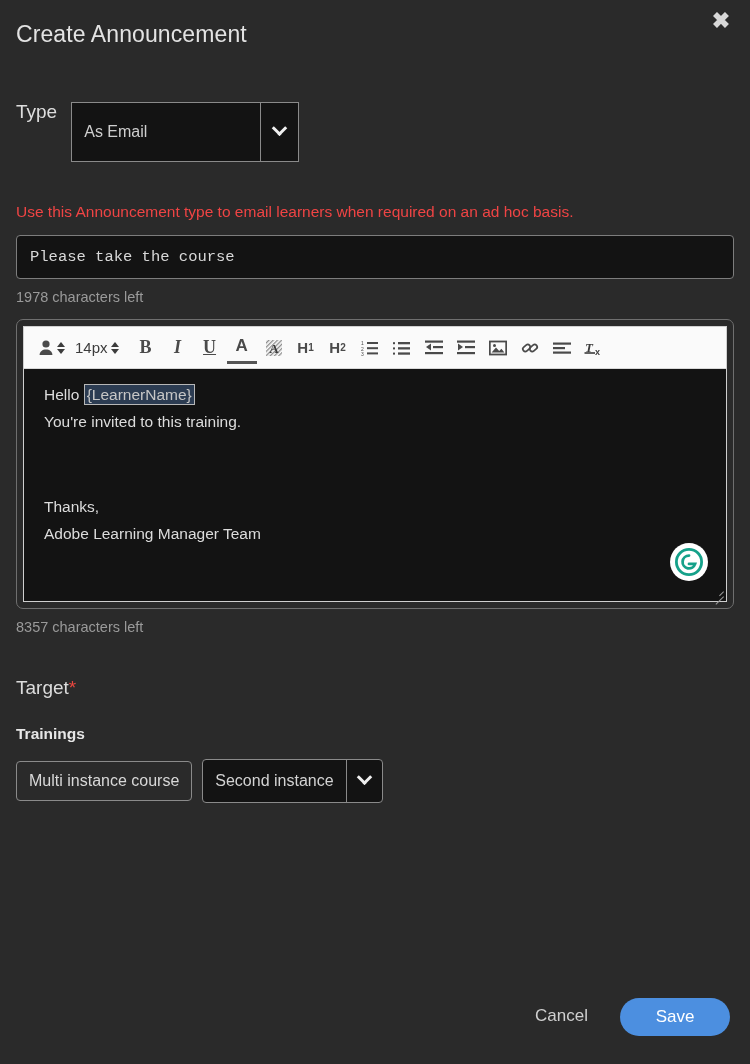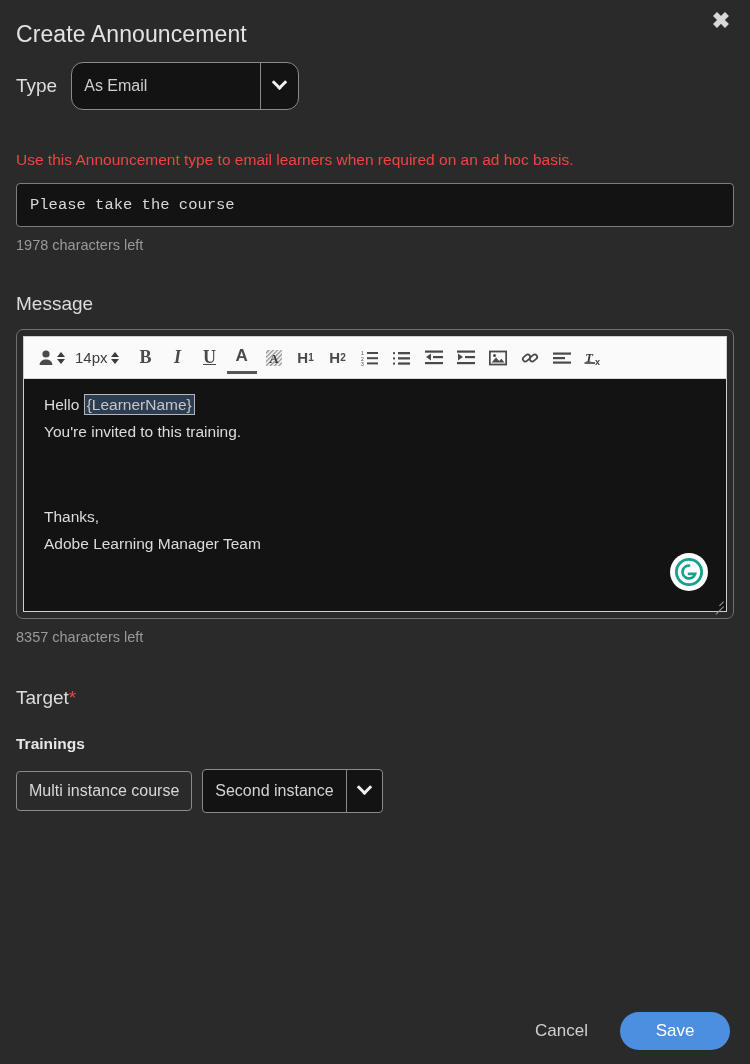--- a/index.html
+++ b/index.html
@@ -56,25 +56,26 @@
     gap: 14px;
   }
   .label-type {
     font-size: 19px;
     color: #dedede;
   }
   .select-box {
     display: flex;
     align-items: stretch;
     border: 1px solid #8a8a8a;
-    border-radius: 12px;
+    border-radius: 0;
     background: #131313;
-    height: 48px;
+    height: 60px;
     width: 228px;
     overflow: hidden;
+    margin-top: 40px;
   }
   .select-box .sel-value {
     flex: 1;
     display: flex;
     align-items: center;
     padding: 0 12px;
     font-size: 16px;
     color: #cfcfcf;
   }
   .select-box .sel-arrow {
@@ -290,21 +291,21 @@
     display: flex; align-items: center; justify-content: center;
     color: #f0f0f0;
   }
 
   
   .dialog-footer {
     position: absolute;
     left: 0; right: 0; bottom: 0;
     height: 66px;
     display: flex;
-    align-items: center;
+    align-items: flex-start;
     justify-content: flex-end;
     padding: 0 20px;
     gap: 22px;
   }
   .btn-cancel {
     background: none;
     border: none;
     color: #cfcfcf;
     font-size: 17px;
     font-family: "Liberation Sans", sans-serif;
@@ -343,21 +344,20 @@
     </div>
   </div>
 
   <div class="helper-text">Use this Announcement type to email learners when required on an ad hoc basis.</div>
 
   <div class="text-input">
     <span>Please take the course</span>
   </div>
   <div class="char-left">1978 characters left</div>
 
-  <div class="field-label message-label">Message</div>
 
   <div class="editor-outer">
     <div class="editor-frame">
 
       <div class="rte-toolbar">
 
         <div class="tb-group">
           <svg width="16" height="17" viewBox="0 0 16 17" aria-hidden="true">
             <circle cx="8" cy="5" r="3.6" fill="#4a4a4a"></circle>
             <path d="M1.6 16c0-3.6 2.9-5.6 6.4-5.6s6.4 2 6.4 5.6z" fill="#4a4a4a"></path>

